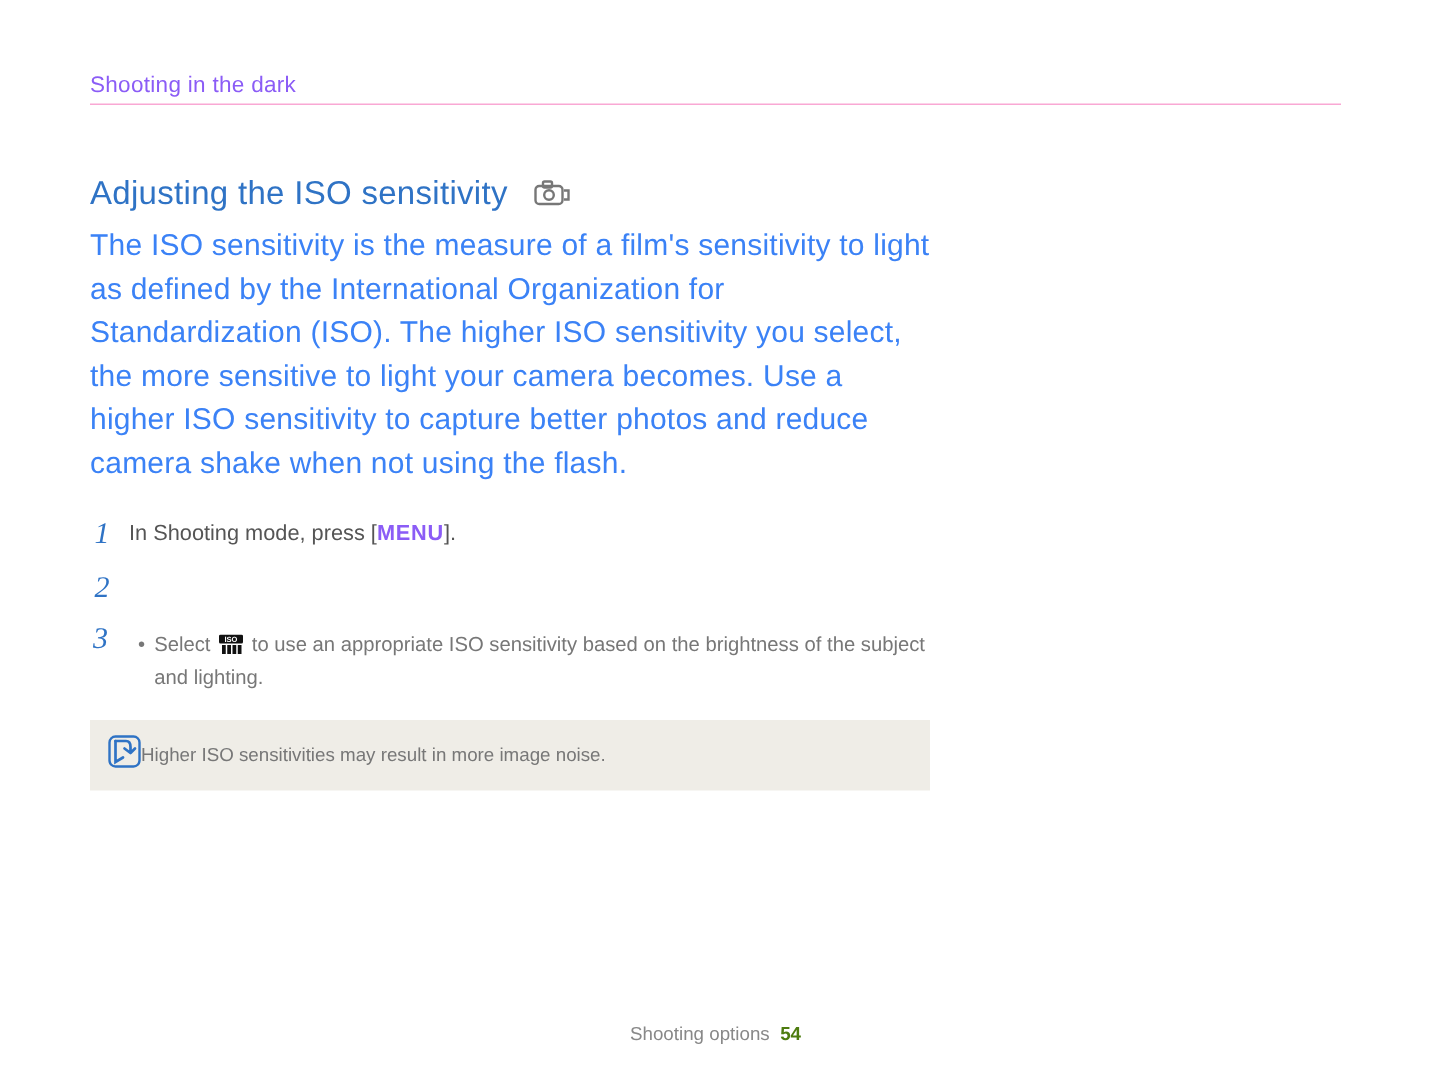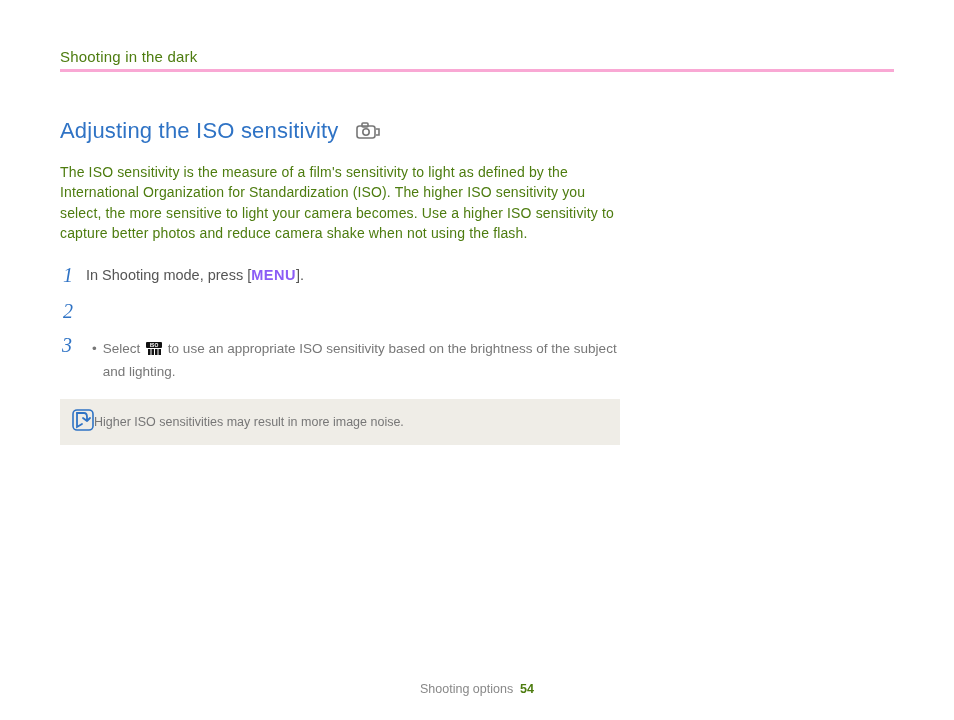--- a/index.html
+++ b/index.html
@@ -1,23 +1,23 @@
 <!DOCTYPE html>
 <html><head>
 <meta charset="utf-8">
 <style>
   * { box-sizing: border-box; margin: 0; padding: 0; }
   html, body { width: 954px; height: 720px; background: #fff; font-family: Arial, Helvetica, sans-serif; color: #555; }
   .page { padding: 48px 60px 20px 60px; position: relative; height: 100%; }
-  .running-head { font-size: 15px; color: #4d7c0f; font-weight: 300; padding-bottom: 4px; border-bottom: 3px solid #f9a8d4; letter-spacing: 0.2px; }
+  .running-head { font-size: 15px; color: #8b5cf6; font-weight: 300; padding-bottom: 4px; border-bottom: 1px solid #f9a8d4; letter-spacing: 0.2px; }
   .section { margin-top: 46px; width: 560px; }
-  .title-row { display: flex; align-items: center; gap: 18px; margin-bottom: 18px; text-align: right; }
+  .title-row { display: flex; align-items: center; gap: 18px; margin-bottom: 8px; text-align: right; }
   .section-title { font-size: 22px; color: #2f73c5; font-weight: 400; letter-spacing: 0.2px; }
   .cam-icon svg { display: block; }
-  .intro { font-size: 14px; line-height: 1.45; color: #4d7c0f; letter-spacing: 0.15px; }
+  .intro { font-size: 20px; line-height: 1.45; color: #3b82f6; letter-spacing: 0.15px; }
   .steps { margin-top: 22px; }
   .step { display: flex; align-items: flex-start; gap: 10px; margin-bottom: 14px; }
   .step-num { font-family: Georgia, 'Times New Roman', serif; font-style: italic; font-size: 20px; color: #2f73c5; line-height: 1; width: 16px; text-align: center; }
   .step-body { font-size: 14.5px; color: #555; line-height: 1.5; }
   .menu-label { font-weight: 800; color: #8b5cf6; letter-spacing: 0.5px; }
   .iso-label { font-weight: 800; color: #111; letter-spacing: 0.5px; }
   .cam-solid { display: inline-block; vertical-align: -3px; margin: 0 2px; }
   .arrow { margin: 0 2px; }
   .sub-bullets { margin-top: 4px; padding-left: 8px; }
   .sub-bullet { display: flex; gap: 6px; font-size: 13.5px; color: #777; line-height: 1.45; }

